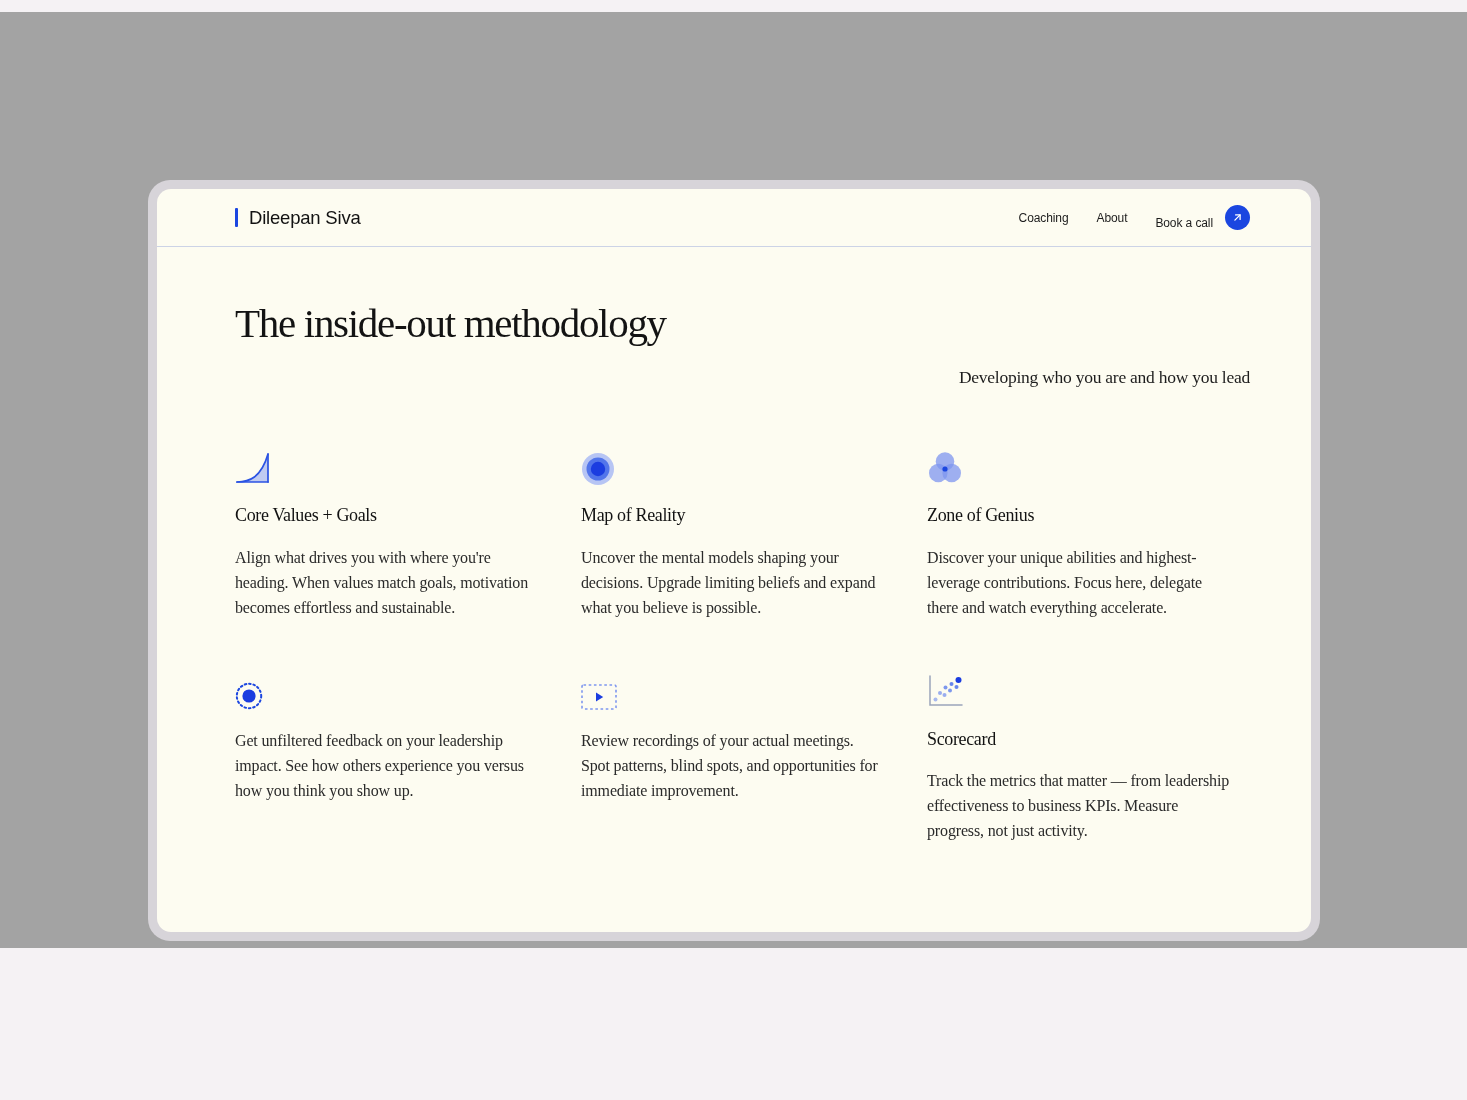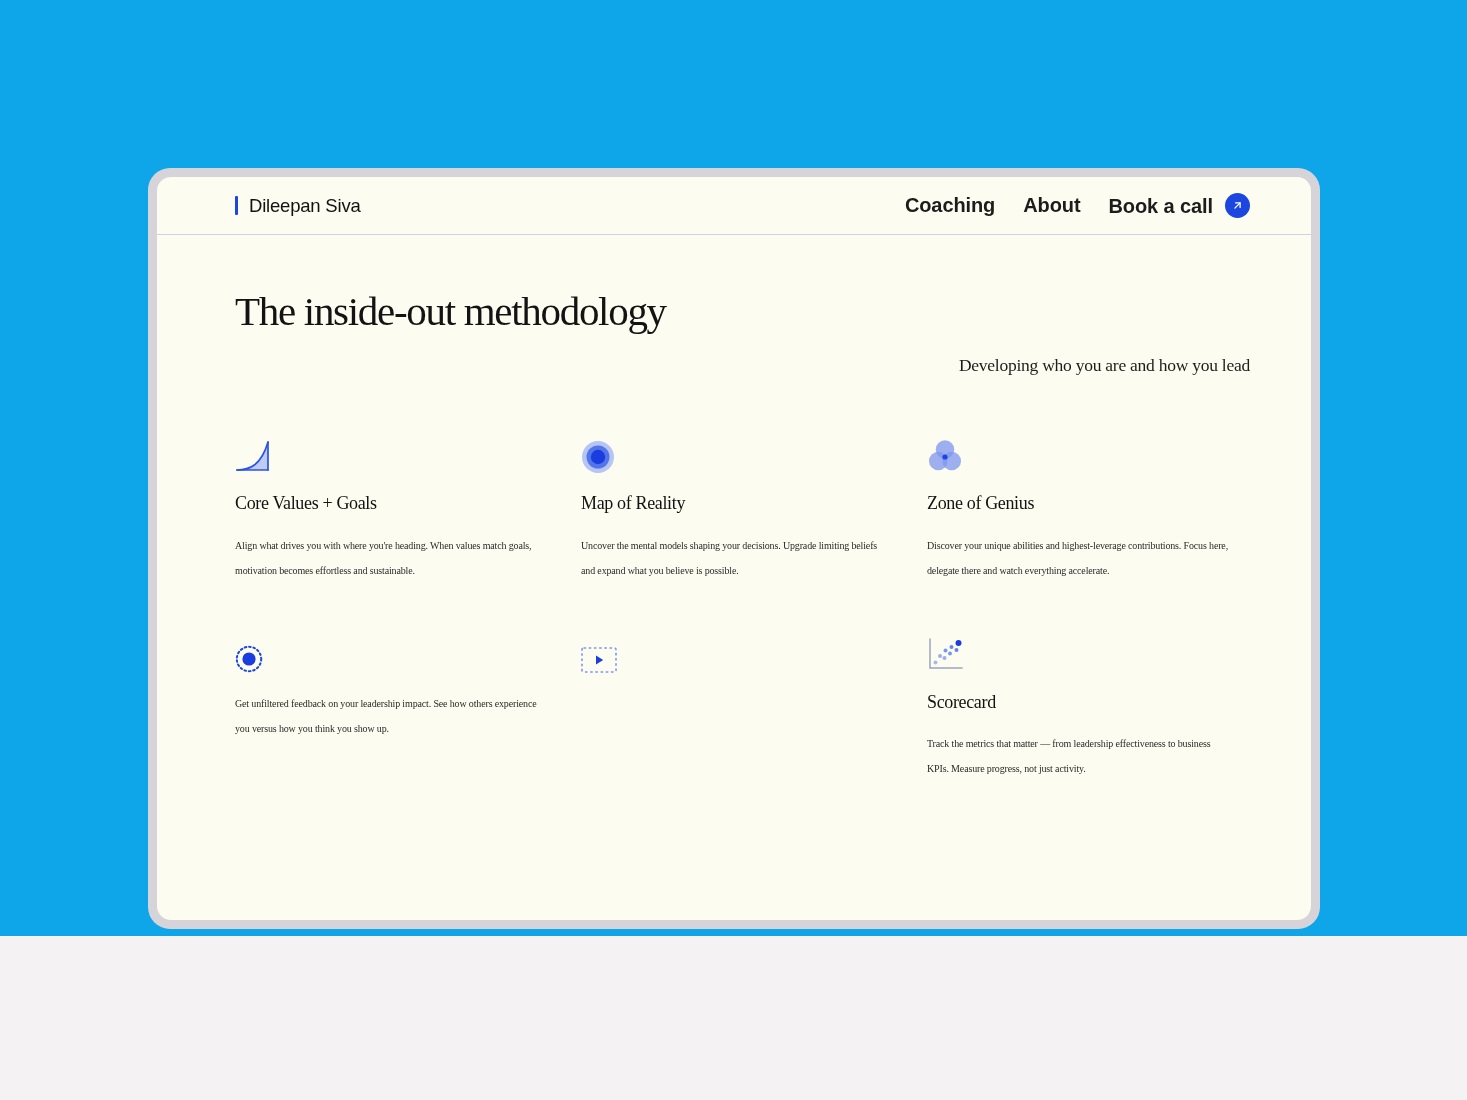--- a/index.html
+++ b/index.html
@@ -10,21 +10,22 @@
     height: 1100px;
     background: #f5f2f4;
     font-family: "Liberation Sans", sans-serif;
     -webkit-font-smoothing: antialiased;
   }
 
   .screen {
     position: relative;
     width: 1467px;
     height: 936px;
-    background: #0ea5e9;
+    background: #a3a3a3;
+    margin-top: 12px;
   }
 
   
   .bezel {
     position: absolute;
     left: 148px;
     top: 168px;
     width: 1172px;
     height: 761px;
     background: #d7d4d9;
@@ -70,27 +71,26 @@
     letter-spacing: -0.2px;
     white-space: nowrap;
   }
 
   .nav {
     display: flex;
     align-items: center;
     gap: 28px;
   }
   .nav-link {
-    font-size: 20px;
+    font-size: 12px;
     color: #1c1c1c;
     letter-spacing: -0.1px;
     white-space: nowrap;
     text-decoration: none;
     cursor: pointer;
-    font-weight: bold;
   }
   .nav-cta {
     display: flex;
     align-items: flex-end;
     gap: 12px;
     cursor: pointer;
   }
   .cta-circle {
     width: 25px;
     height: 25px;
@@ -145,21 +145,21 @@
   .card-title {
     margin-top: 19px;
     font-size: 18px;
     color: #121212;
     letter-spacing: -0.35px;
     line-height: 1.2;
   }
 
   .card-body {
     margin-top: 18px;
-    font-size: 10px;
+    font-size: 16px;
     line-height: 25px;
     color: #2a2a2a;
     letter-spacing: -0.15px;
   }
 </style>
 </head>
 <body>
 
 <div class="screen">
 
@@ -244,20 +244,21 @@
             <div class="card-body">Get unfiltered feedback on your leadership impact. See how others experience you versus how you think you show up.</div>
           </div>
 
           <div class="card">
             <div class="card-icon">
               <svg width="36" height="26" viewBox="0 0 36 26" fill="none">
                 <rect x="1" y="1" width="34" height="24" rx="1.5" stroke="#7e96ef" stroke-width="1.6" stroke-dasharray="2.6 2.6" fill="none"></rect>
                 <path d="M15 8.4 L22.2 13 L15 17.6 Z" fill="#1b3de0"></path>
               </svg>
             </div>
+            <div class="card-body">Review recordings of your actual meetings. Spot patterns, blind spots, and opportunities for immediate improvement.</div>
           </div>
 
           <div class="card">
             <div class="card-icon">
               <svg width="38" height="36" viewBox="0 0 38 36" fill="none">
                 <path d="M3 2 V31 H35" stroke="#9aa4bb" stroke-width="1.5" stroke-linecap="round" fill="none"></path>
                 <circle cx="8.5" cy="25.5" r="2.0" fill="#6f8cee" fill-opacity="0.6"></circle>
                 <circle cx="13" cy="19" r="2.0" fill="#6f8cee" fill-opacity="0.7"></circle>
                 <circle cx="17.5" cy="21" r="2.0" fill="#6f8cee" fill-opacity="0.7"></circle>
                 <circle cx="18.5" cy="13.5" r="2.0" fill="#5c7dec" fill-opacity="0.8"></circle>

